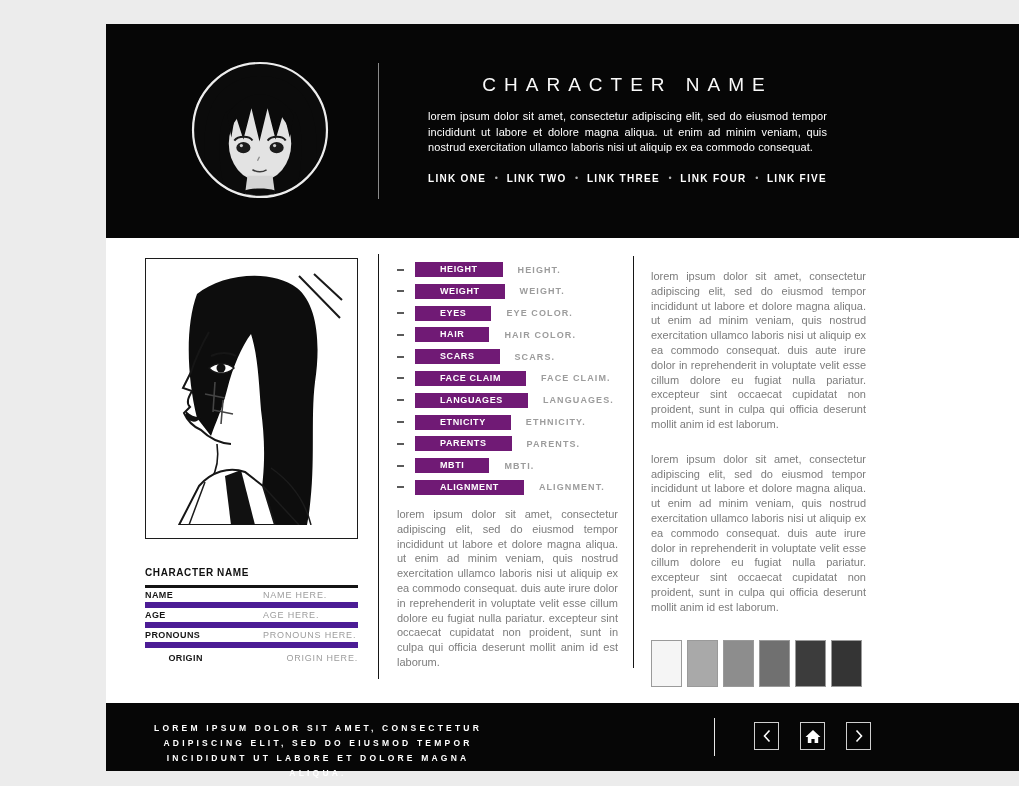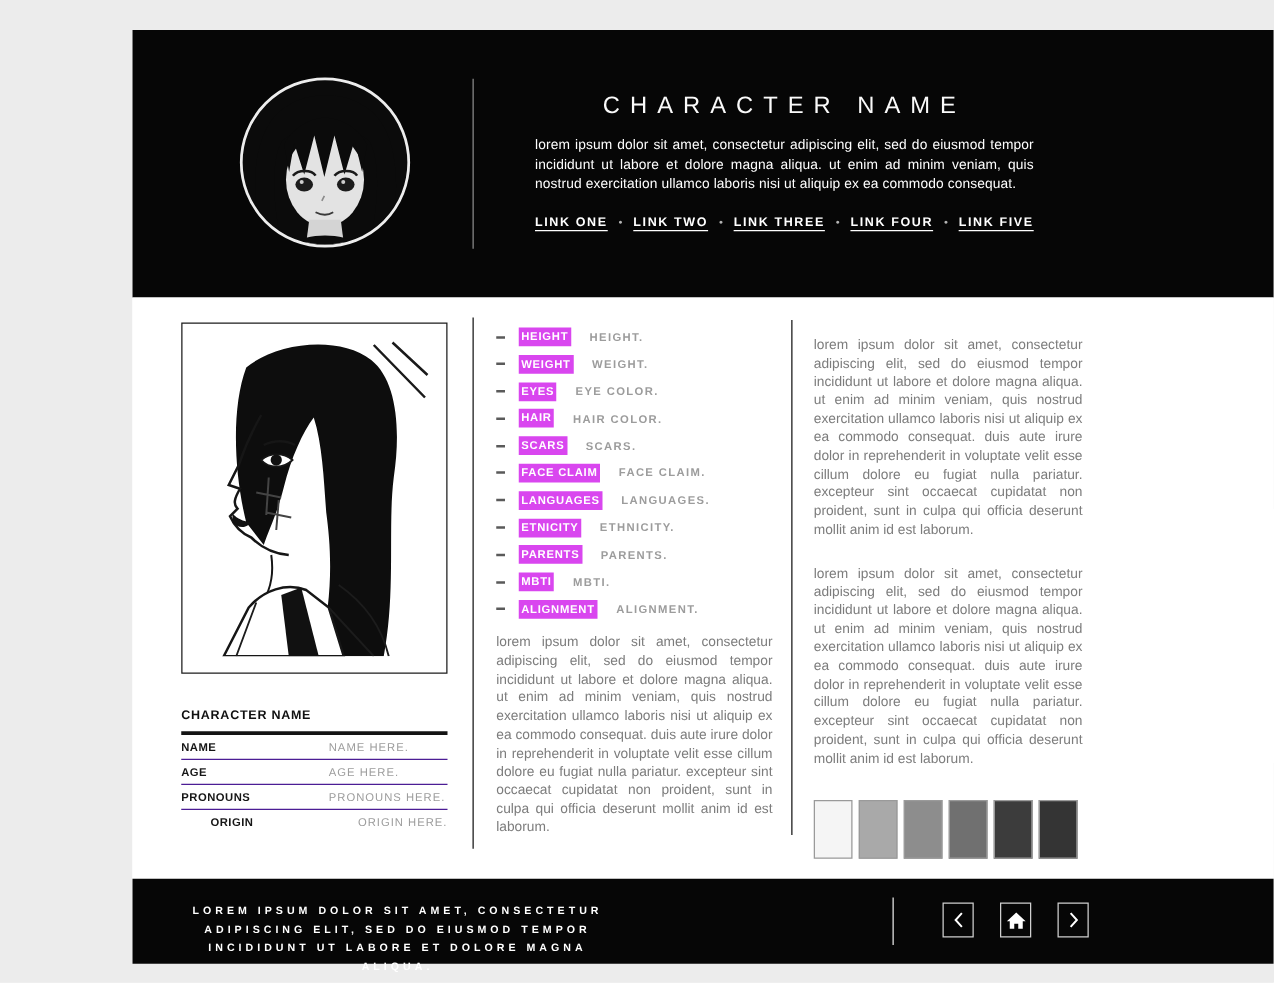--- a/index.html
+++ b/index.html
@@ -10,44 +10,44 @@
   
   .hdr { position:absolute; top:0; left:0; width:100%; height:214px; background:#060606; }
   .avatar { position:absolute; left:85px; top:37px; width:138px; height:138px; border-radius:50%; overflow:hidden; }
   .avatar svg { display:block; width:100%; height:100%; }
   .hdr-vdiv { position:absolute; left:272px; top:39px; width:1px; height:136px; background:#8a8a8a; }
   .hdr-content { position:absolute; left:322px; top:50px; width:399px; }
   .hdr-title { font-size:19px; font-weight:400; letter-spacing:8px; color:#fafafa; text-align:center; white-space:nowrap; margin-bottom:13px; }
   .hdr-desc { font-size:11px; line-height:15.5px; color:#ffffff; text-align:justify; letter-spacing:.1px; }
   .hdr-links { display:flex; align-items:center; justify-content:space-between; margin-top:17px; }
   .link-item { display:contents; }
-  .hlink { color:#ffffff; font-size:10px; font-weight:bold; letter-spacing:1.3px; text-decoration:underline; text-underline-offset:3px; cursor:pointer; white-space:nowrap; }
+  .hlink { color:#ffffff; font-size:10px; font-weight:bold; letter-spacing:1.3px; text-underline-offset:3px; cursor:pointer; white-space:nowrap; }
   .dot { color:#b5b5b5; font-size:9px; }
   .link-item:last-child .dot { display:none; }
 
   
   .bodymain { position:absolute; top:214px; left:0; width:100%; height:465px; background:#ffffff; }
 
   .colL { position:absolute; left:39px; top:20px; width:213px; }
   .frame { width:213px; height:281px; border:1px solid #1c1c1c; padding:13px; background:#fff; }
   .frame svg { width:100%; height:100%; display:block; border-radius:6px; }
   .profile-heading { margin-top:28px; font-size:10px; font-weight:bold; letter-spacing:.6px; color:#111; padding-bottom:7px; border-bottom:3px solid #141414; }
-  .info-row { display:flex; align-items:center; height:20px; border-bottom:1px solid #4c1d95; }
+  .info-row { display:flex; align-items:center; height:20px; border-bottom:6px solid #4c1d95; }
   .info-row:last-child { border-bottom:none;justify-content:flex-end; }
   .ilabel { width:118px; font-size:9px; font-weight:bold; color:#161616; letter-spacing:.4px; flex:none; }
   .ivalue { font-size:9px; font-weight:normal; color:#9c9c9c; letter-spacing:.8px; }
 
   .vdiv { position:absolute; width:1px; background:#161616; }
   .vdiv1 { left:272px; top:16px; height:425px; }
   .vdiv2 { left:527px; top:18px; height:412px; }
 
   .colM { position:absolute; left:291px; top:24px; width:221px; }
   .stat-row { display:flex; align-items:center; height:15px; margin-bottom:6.8px; }
   .dash { width:7px; height:2px; background:#5a5a5a; margin-right:11px; flex:none; }
-  .badge { background:#d946ef; color:#fff; font-size:9px; font-weight:bold; letter-spacing:.6px; padding:0 2px; height:15px; line-height:15px; flex:none; white-space:nowrap; }
+  .badge { background:#701a75; color:#fff; font-size:9px; font-weight:bold; letter-spacing:.6px; padding:0 25px; height:15px; line-height:15px; flex:none; white-space:nowrap; }
   .stat-value { margin-left:15px; font-size:9px; font-weight:bold; color:#9c9c9c; letter-spacing:1.1px; white-space:nowrap; }
   .para { font-size:11px; line-height:14.8px; color:#7c7c7c; text-align:justify; }
   .colM .para { margin-top:12px; }
 
   .colR { position:absolute; left:545px; top:31px; width:215px; }
   .colR .para + .para { margin-top:20px; }
   .palette { display:flex; gap:5px; margin-top:25px; }
   .swatch { width:31px; height:47px; border:1px solid #9a9a9a; }
 
   

